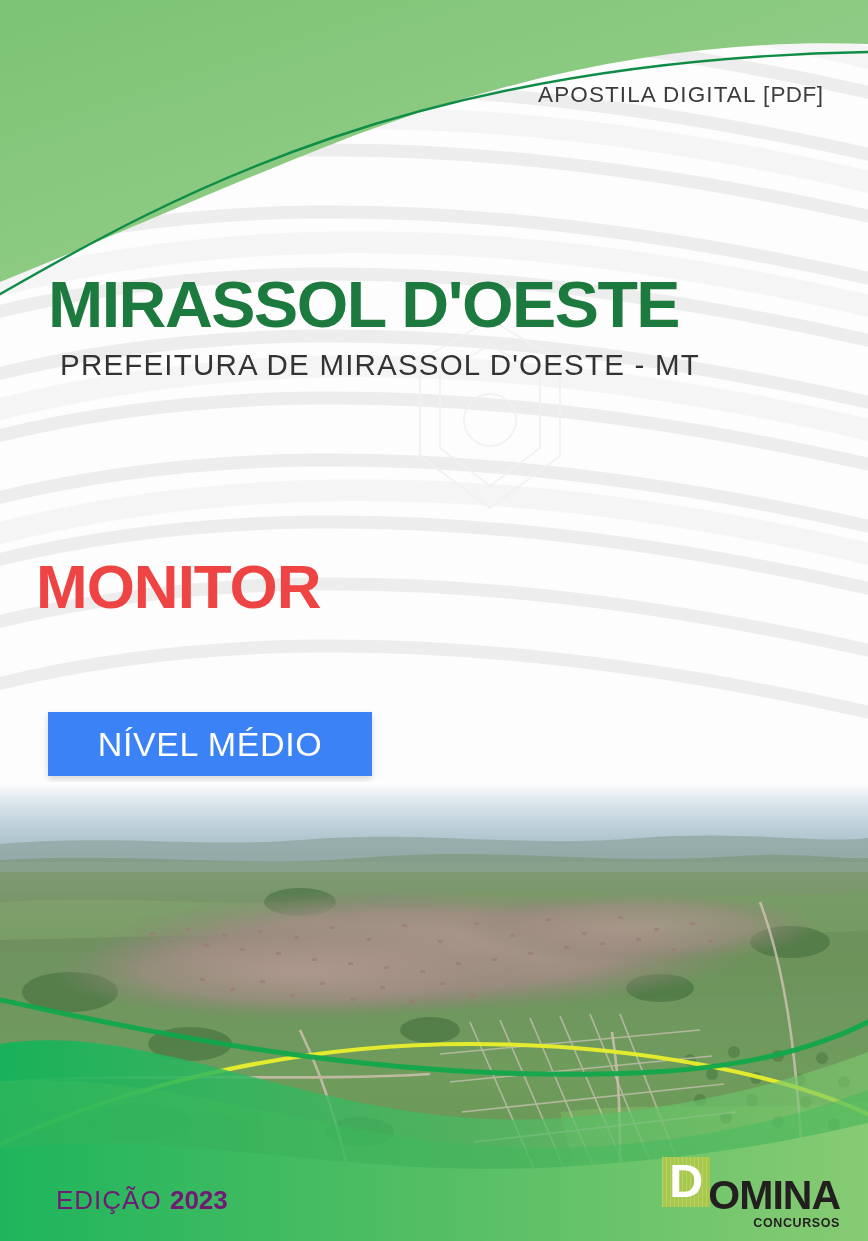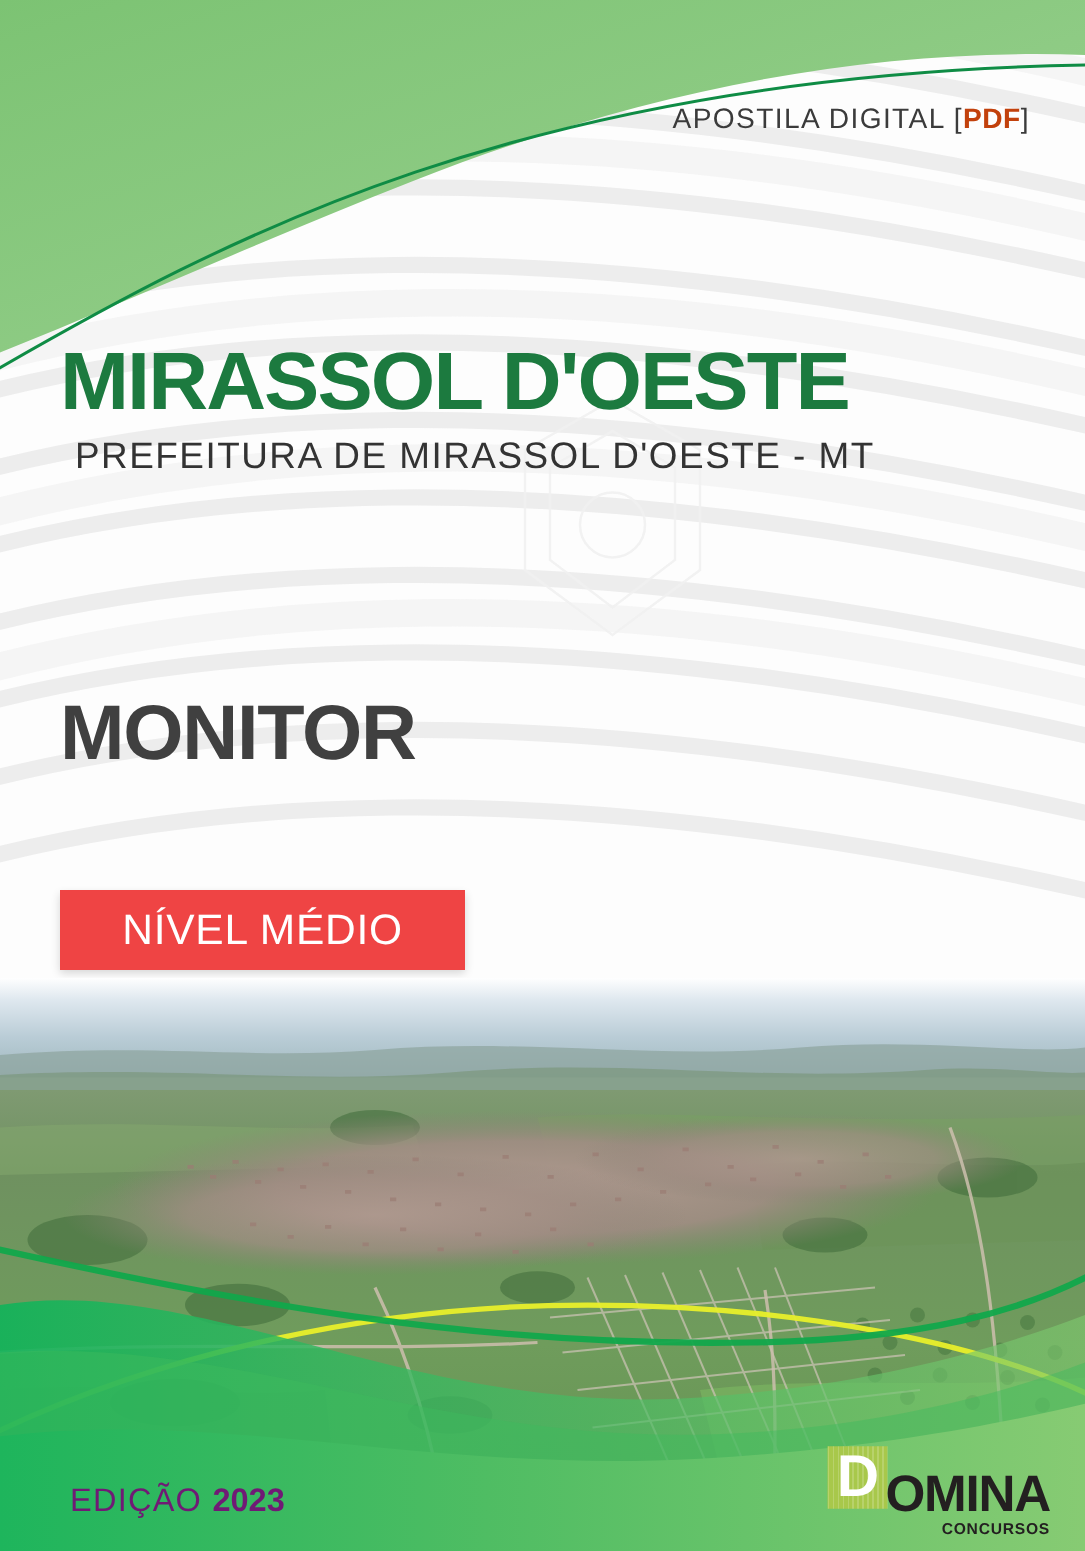--- a/index.html
+++ b/index.html
@@ -43,21 +43,21 @@
   .apostila{
     position:absolute;
     right:44px;
     top:82px;
     font-size:22.5px;
     letter-spacing:1.1px;
     color:#3b3b3b;
     font-weight:400;
     white-space:nowrap;
   }
-  .apostila b{font-weight:700;color:#c2410c;letter-spacing:.4px;}
+  .apostila b{font-weight:400;color:#404040;letter-spacing:.4px;}
 
   
   .city-title{
     position:absolute;
     left:48px;
     top:272px;
     font-size:65px;
     line-height:1;
     font-weight:700;
     color:#1c7a3f;
@@ -74,37 +74,37 @@
     line-height:1;
     font-weight:400;
     color:#333333;
     letter-spacing:1.2px;
     white-space:nowrap;
   }
 
   
   .role{
     position:absolute;
-    left:48px;
+    left:36px;
     top:558px;
     font-size:62px;
     line-height:.92;
     font-weight:700;
-    color:#404040;
+    color:#ef4444;
     letter-spacing:-1px;
   }
   .role-l2{display:block;}
 
   .badge{
     position:absolute;
     left:48px;
     top:712px;
     width:324px;
     height:64px;
-    background:#ef4444;
+    background:#3b82f6;
     box-shadow:0 3px 7px rgba(0,0,0,.16);
     display:flex;
     align-items:center;
     justify-content:center;
   }
   .badge span{
     color:#ffffff;
     font-size:34px;
     font-weight:400;
     letter-spacing:.6px;

